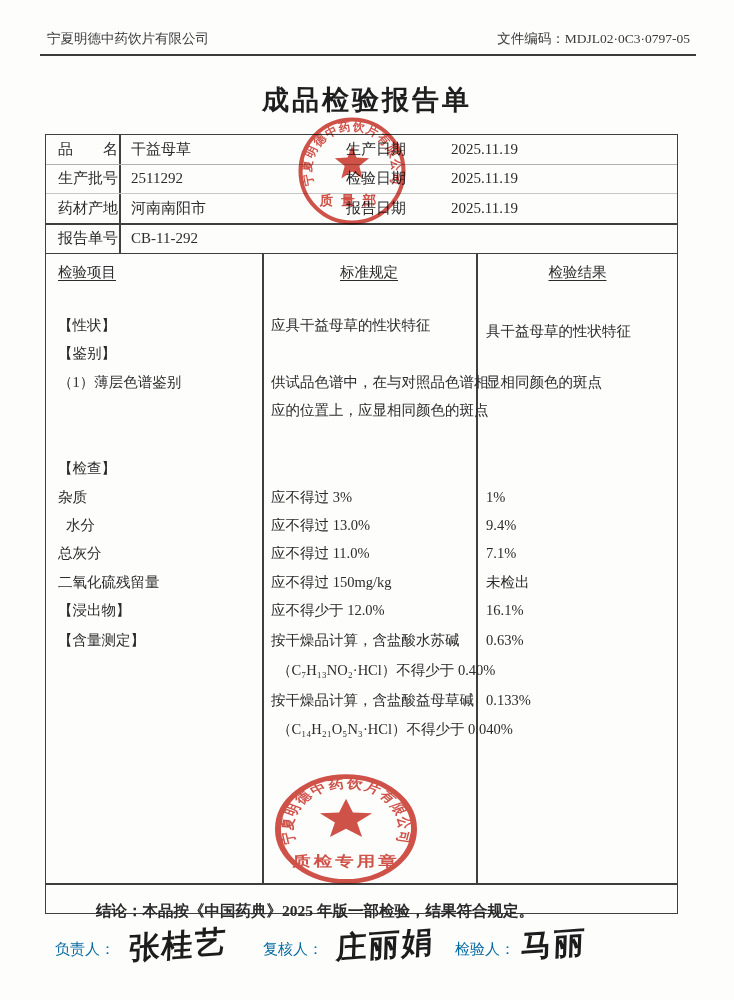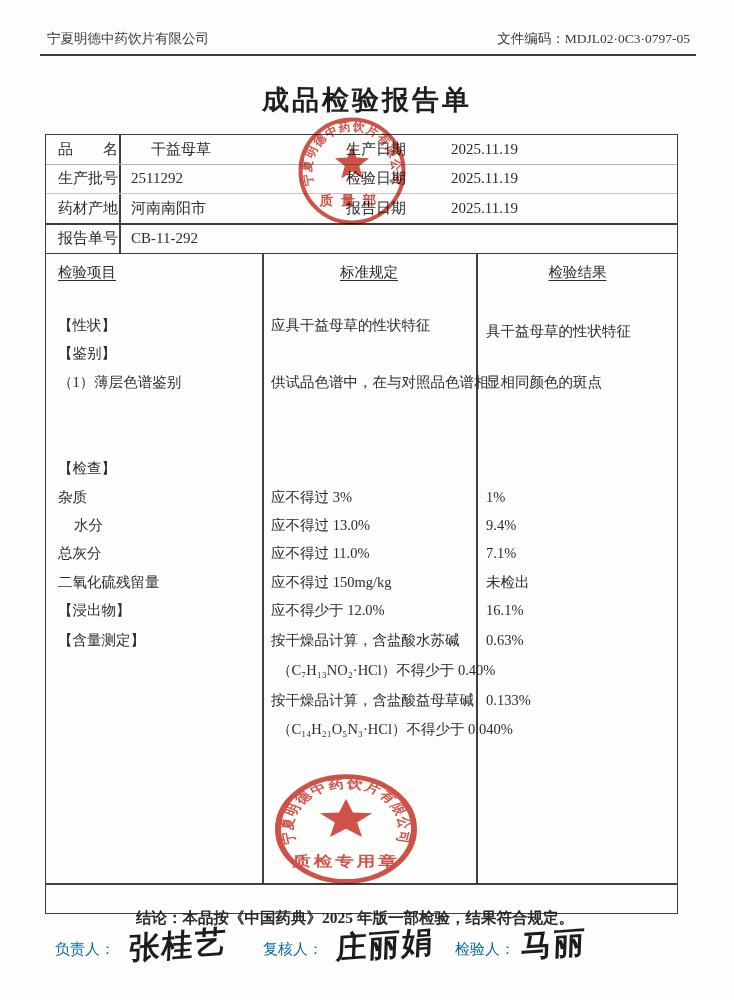--- a/index.html
+++ b/index.html
@@ -42,21 +42,21 @@
 
   <div class="title">成品检验报告单</div>
 
   <div class="box" style="left:45px;top:134px;width:633px;height:120px;">
     <div class="vline" style="left:73px;"></div>
     <div class="hline" style="top:29px;background:#b2b2b2;"></div>
     <div class="hline" style="top:58px;background:#c6c6c6;"></div>
     <div class="hline" style="top:88px;background:#3f3f3f;height:1.5px;"></div>
 
     <span class="cell" style="left:12px;top:0;">品　　名</span>
-    <span class="cell" style="left:85px;top:0;margin-left:20px;">干益母草</span>
+    <span class="cell" style="left:85px;top:0;">干益母草</span>
     <span class="cell" style="left:300px;top:0;">生产日期</span>
     <span class="cell" style="left:405px;top:0;">2025.11.19</span>
 
     <span class="cell" style="left:12px;top:29px;">生产批号</span>
     <span class="cell" style="left:85px;top:29px;">2511292</span>
     <span class="cell" style="left:300px;top:29px;">检验日期</span>
     <span class="cell" style="left:405px;top:29px;">2025.11.19</span>
 
     <span class="cell" style="left:12px;top:59px;">药材产地</span>
     <span class="cell" style="left:85px;top:59px;">河南南阳市</span>
@@ -76,29 +76,30 @@
     <span class="dcell uline col2c" style="top:9px;">标准规定</span>
 
     <span class="dcell" style="left:12px;top:62px;">【性状】</span>
     <span class="dcell" style="left:225px;top:62px;">应具干益母草的性状特征</span>
     <span class="dcell" style="left:440px;top:62px;margin-top:6px;">具干益母草的性状特征</span>
 
     <span class="dcell" style="left:12px;top:90px;">【鉴别】</span>
 
     <span class="dcell" style="left:12px;top:119px;">（1）薄层色谱鉴别</span>
     <span class="dcell" style="left:225px;top:119px;">供试品色谱中，在与对照品色谱相</span>
+    <span class="dcell" style="left:225px;top:147px;">应的位置上，应显相同颜色的斑点</span>
     <span class="dcell" style="left:440px;top:119px;">显相同颜色的斑点</span>
 
     <span class="dcell" style="left:12px;top:205px;">【检查】</span>
 
     <span class="dcell" style="left:12px;top:234px;">杂质</span>
     <span class="dcell" style="left:225px;top:234px;">应不得过 3%</span>
     <span class="dcell" style="left:440px;top:234px;">1%</span>
 
-    <span class="dcell" style="left:28px;top:262px;">水分</span>
+    <span class="dcell" style="left:20px;top:262px;">水分</span>
     <span class="dcell" style="left:225px;top:262px;">应不得过 13.0%</span>
     <span class="dcell" style="left:440px;top:262px;">9.4%</span>
 
     <span class="dcell" style="left:12px;top:290px;">总灰分</span>
     <span class="dcell" style="left:225px;top:290px;">应不得过 11.0%</span>
     <span class="dcell" style="left:440px;top:290px;">7.1%</span>
 
     <span class="dcell" style="left:12px;top:319px;">二氧化硫残留量</span>
     <span class="dcell" style="left:225px;top:319px;">应不得过 150mg/kg</span>
     <span class="dcell" style="left:440px;top:319px;">未检出</span>
@@ -111,21 +112,21 @@
     <span class="dcell" style="left:225px;top:377px;">按干燥品计算，含盐酸水苏碱</span>
     <span class="dcell" style="left:231px;top:407px;">（C₇H₁₃NO₂·HCl）不得少于 0.40%</span>
     <span class="dcell" style="left:440px;top:377px;">0.63%</span>
 
     <span class="dcell" style="left:225px;top:437px;">按干燥品计算，含盐酸益母草碱</span>
     <span class="dcell" style="left:231px;top:466px;">（C₁₄H₂₁O₅N₃·HCl）不得少于 0.040%</span>
     <span class="dcell" style="left:440px;top:437px;">0.133%</span>
   </div>
 
   <div class="box" style="left:45px;top:884px;width:633px;height:30px;">
-    <span class="abs concl" style="left:50px;top:18px;margin-left:40px;">
+    <span class="abs concl" style="left:50px;top:11px;">
       <span>结论：</span><span>本品按《中国药典》2025 年版一部检验，结果符合规定。</span>
     </span>
   </div>
 
   <span class="abs sig-label" style="left:55px;top:940px;">负责人：</span>
   <span class="abs sig" style="left:128px;top:928px;">张桂艺</span>
   <span class="abs sig-label" style="left:263px;top:940px;">复核人：</span>
   <span class="abs sig" style="left:335px;top:928px;">庄丽娟</span>
   <span class="abs sig-label" style="left:455px;top:940px;">检验人：</span>
   <span class="abs sig" style="left:520px;top:926px;">马丽</span>

